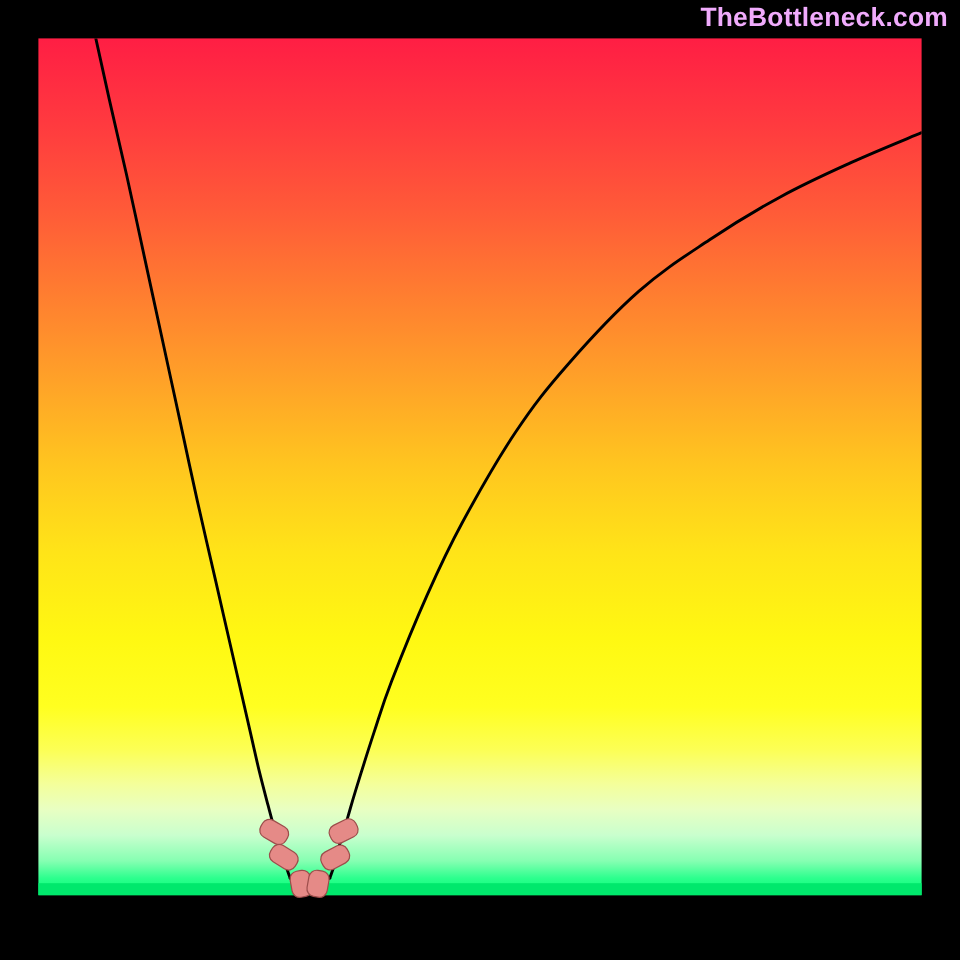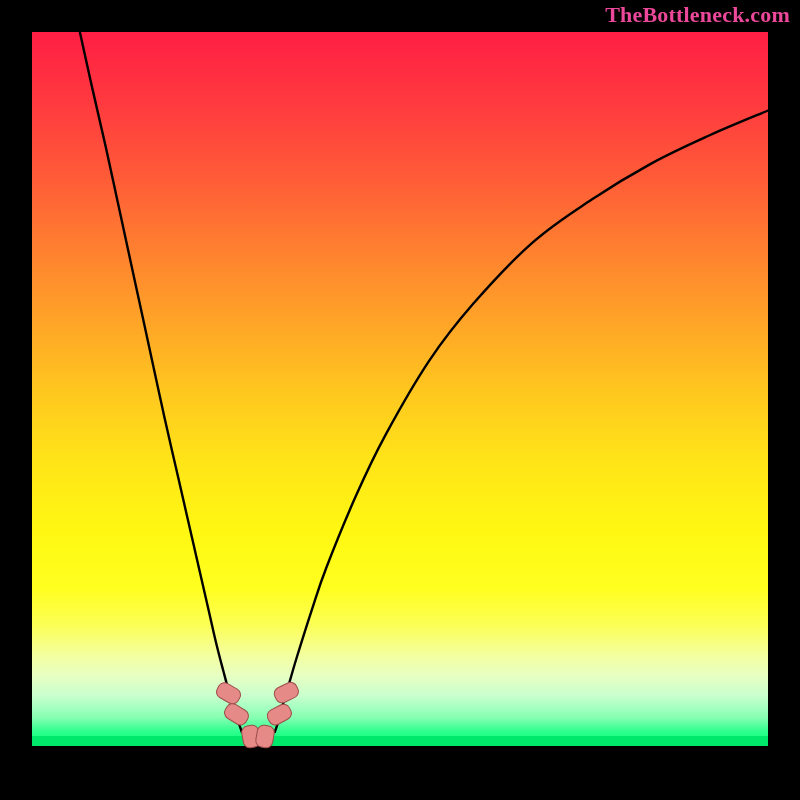--- a/index.html
+++ b/index.html
@@ -16,26 +16,25 @@
     top: 0;
     left: 0;
     width: 800px;
     height: 800px;
     background: #000;
   }
   .watermark {
     position: absolute;
     top: 2px;
     right: 10px;
-    color: #ec4899;
+    color: #f0abfc;
     font-size: 22px;
     font-weight: 600;
     letter-spacing: 0.2px;
     z-index: 10;
-    font-family: Liberation Serif, serif;
   }
   .plot {
     position: absolute;
     left: 32px;
     top: 32px;
     width: 736px;
     height: 714px;
   }
   .gradient {
     position: absolute;

